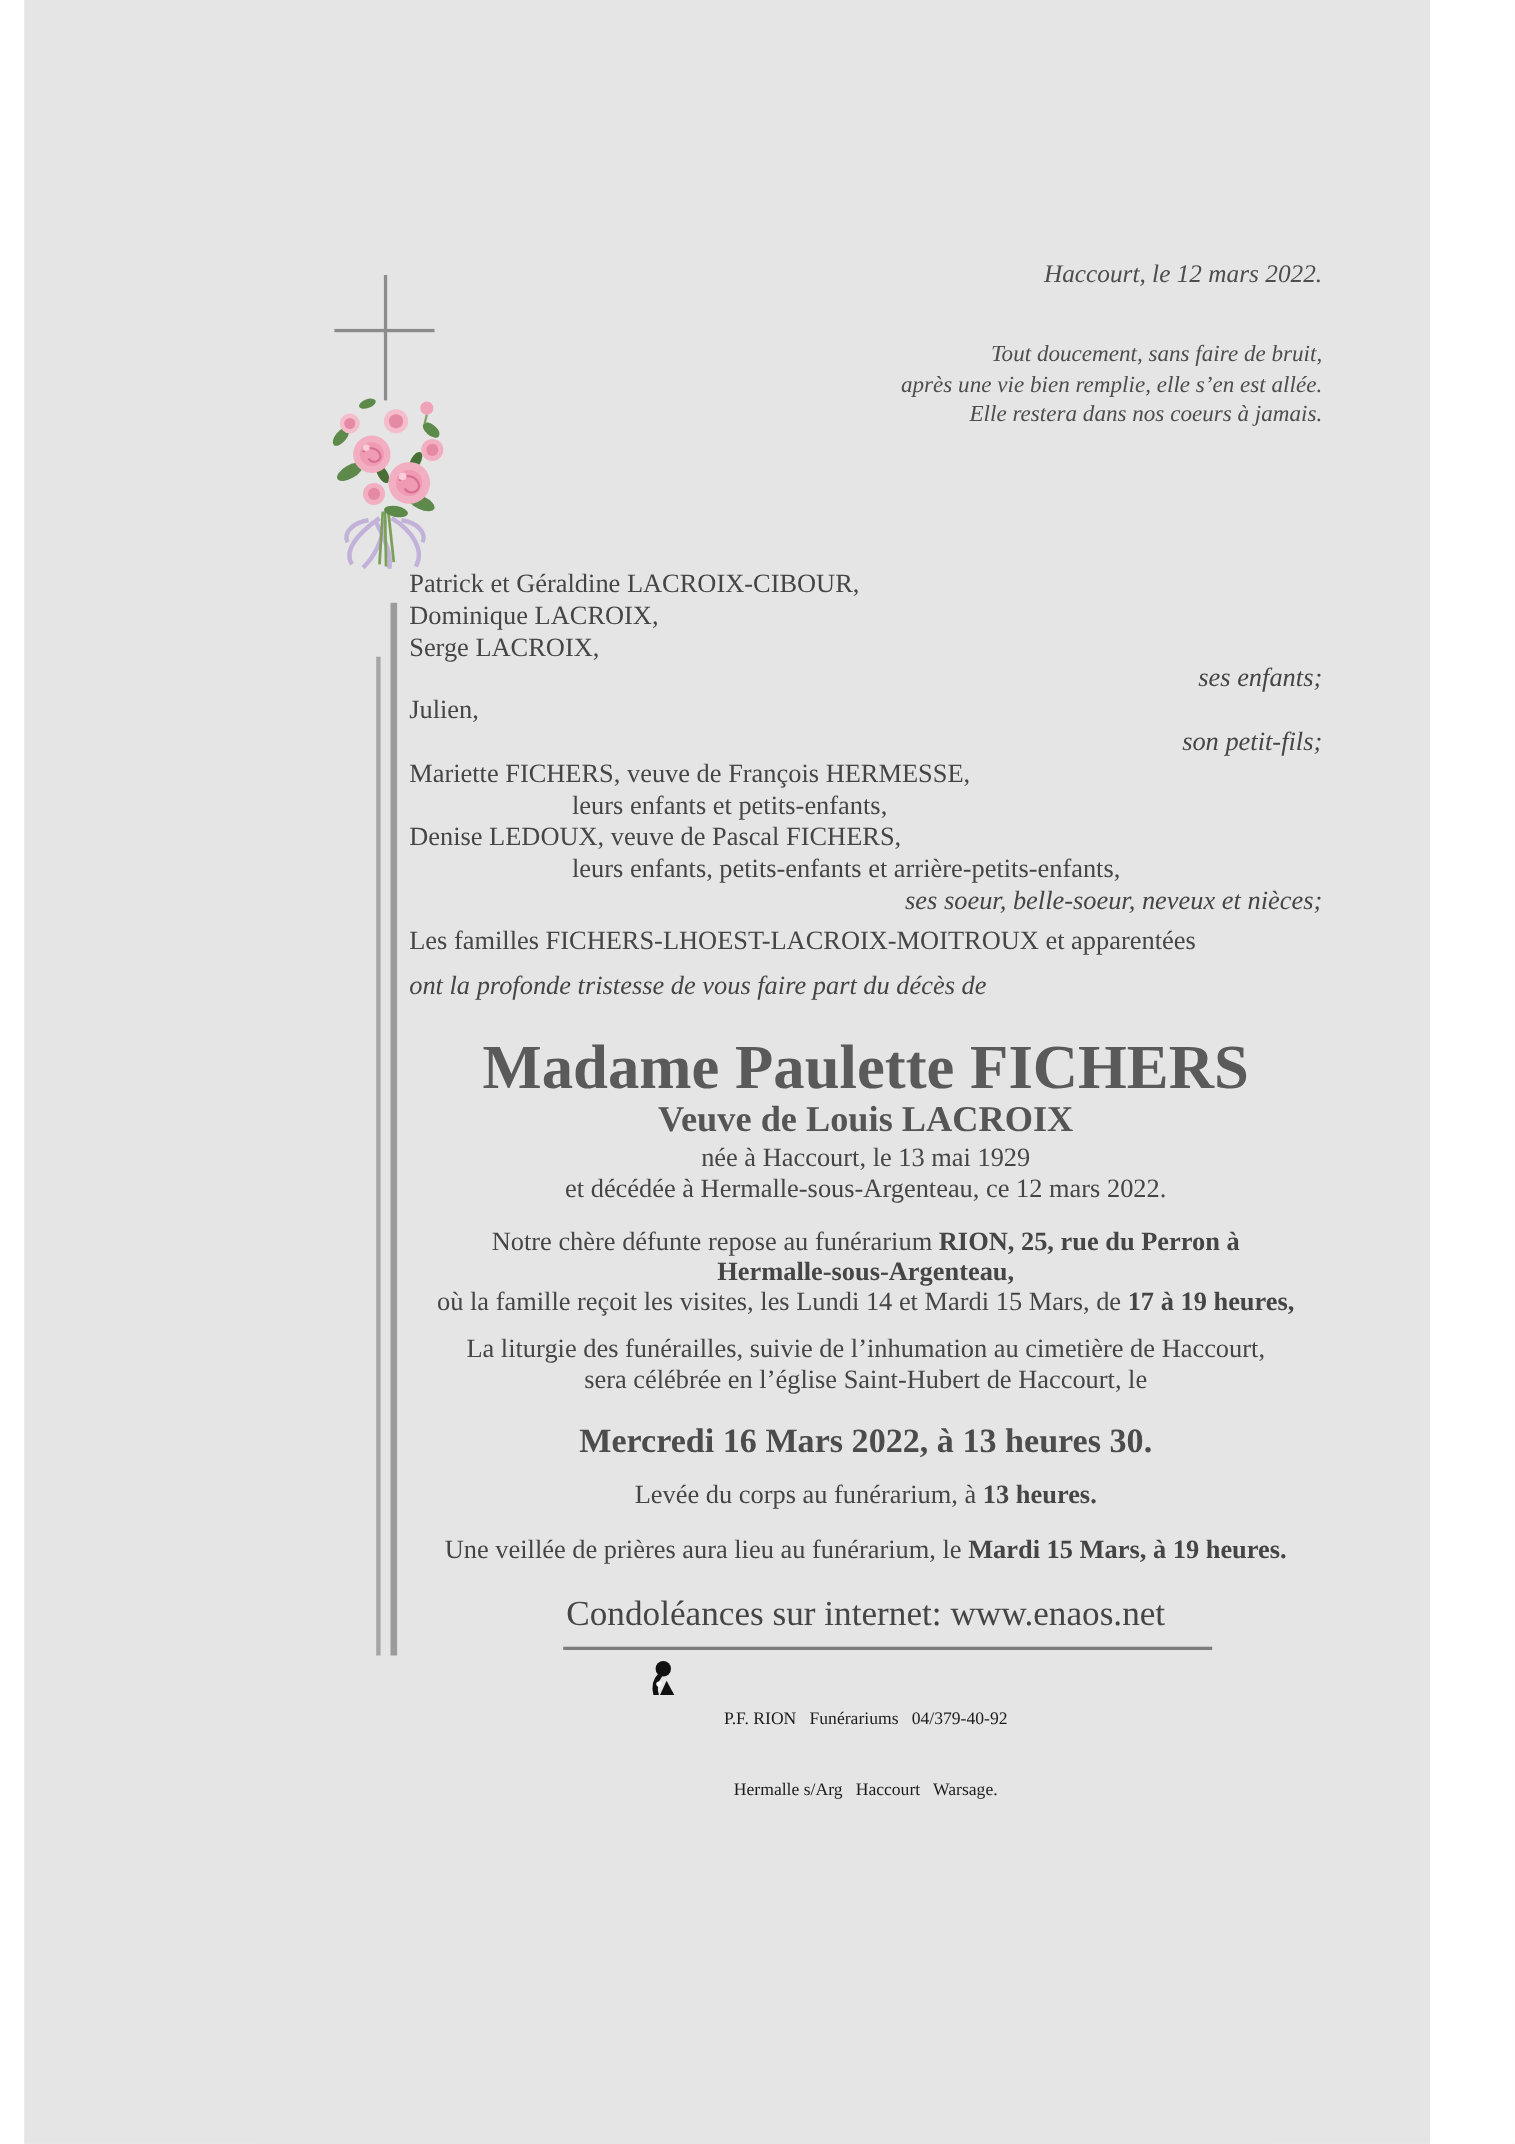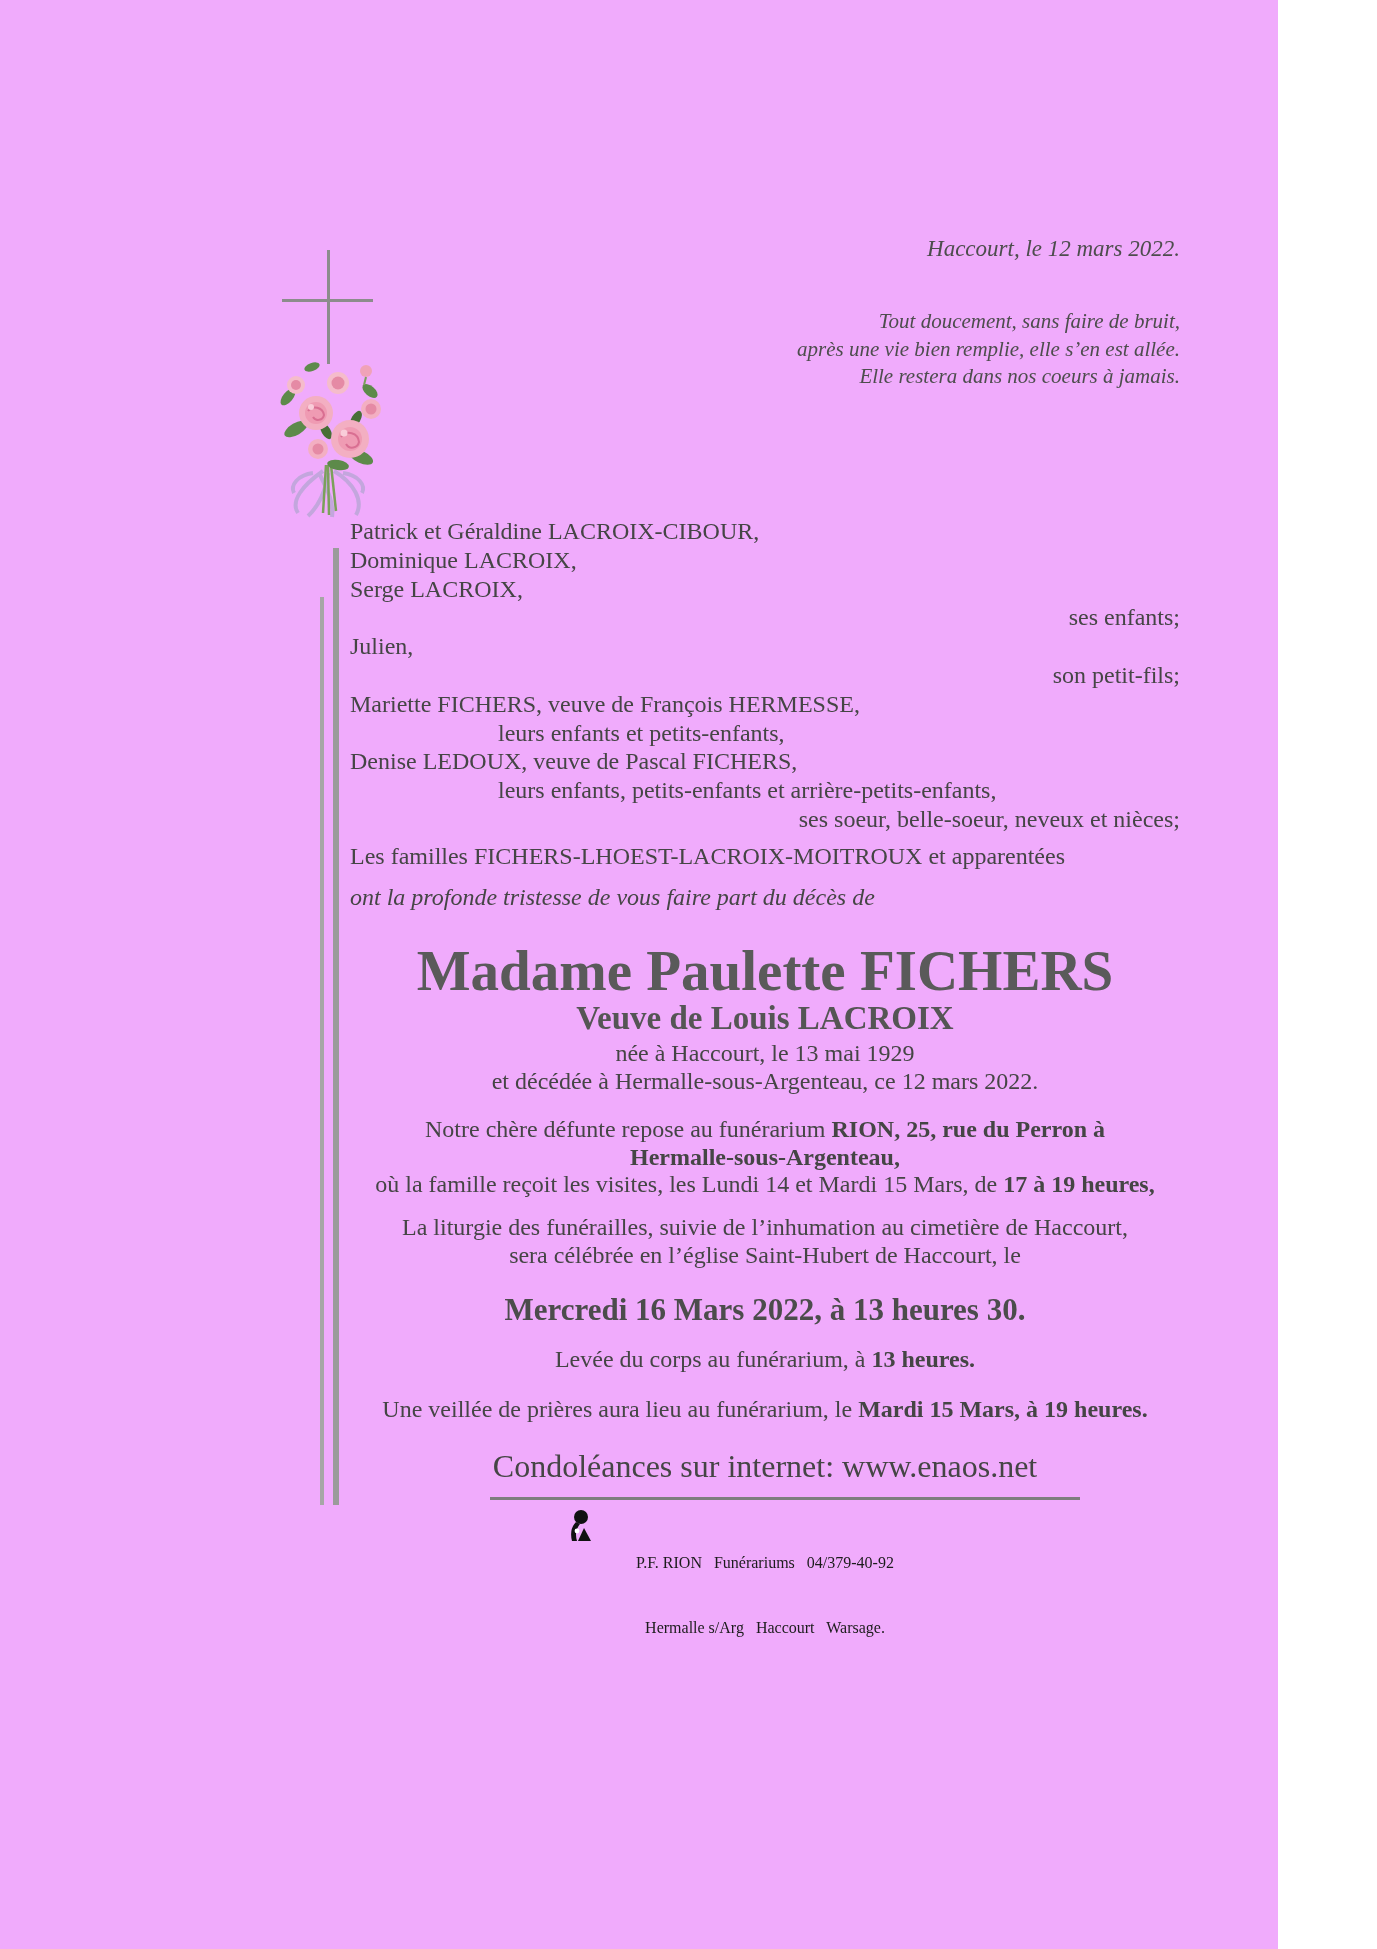--- a/index.html
+++ b/index.html
@@ -1,22 +1,23 @@
 <!DOCTYPE html>
 <html lang="fr"><head>
 <meta charset="utf-8">
 <style>
   html,body{margin:0;padding:0;background:#ffffff;}
   .sheet{
     position:relative;
     width:1278px;height:1949px;
-    background:#f0abfc;
+    background:#e5e5e5;
     font-family:"Liberation Serif","DejaVu Serif",serif;
     color:#454545;
     overflow:hidden;
+    margin-left:22px;
   }
   
   .cross-v{position:absolute;left:327px;top:250px;width:3px;height:114px;background:#8c8c8c;}
   .cross-h{position:absolute;left:282px;top:299px;width:91px;height:3px;background:#8c8c8c;}
   .vline-thin{position:absolute;left:320px;top:597px;width:4px;height:908px;background:#a6a6a6;}
   .vline-thick{position:absolute;left:333px;top:548px;width:6px;height:957px;background:#9b9b9b;}
   .bouquet{position:absolute;left:268px;top:353px;width:122px;height:166px;}
   
   .dateline{
     position:absolute;left:350px;top:236px;width:830px;
@@ -24,21 +25,21 @@
   }
   .epigraph{
     position:absolute;left:350px;top:308px;width:830px;
     text-align:right;font-style:italic;font-size:21px;line-height:27.6px;color:#4d4d4d;
   }
   .mourners{
     position:absolute;left:350px;top:517px;width:830px;
     font-size:24px;line-height:28.8px;
   }
   .mourners .indent{padding-left:148px;}
-  .mourners .role{text-align:right;}
+  .mourners .role{text-align:right;font-style:italic;}
   .families-line{margin-top:8px;}
   .announcement{
     position:absolute;left:350px;top:884px;width:830px;
     font-style:italic;font-size:24px;
   }
   .center-block{position:absolute;left:280px;width:970px;text-align:center;}
   .deceased-name{top:942px;font-size:57px;font-weight:bold;color:#5a5a5a;line-height:1;}
   .widow-of{top:1000px;font-size:33px;font-weight:bold;color:#555555;}
   .birth{top:1040px;font-size:24px;text-align:center;}
   .death{top:1068px;font-size:24px;}

